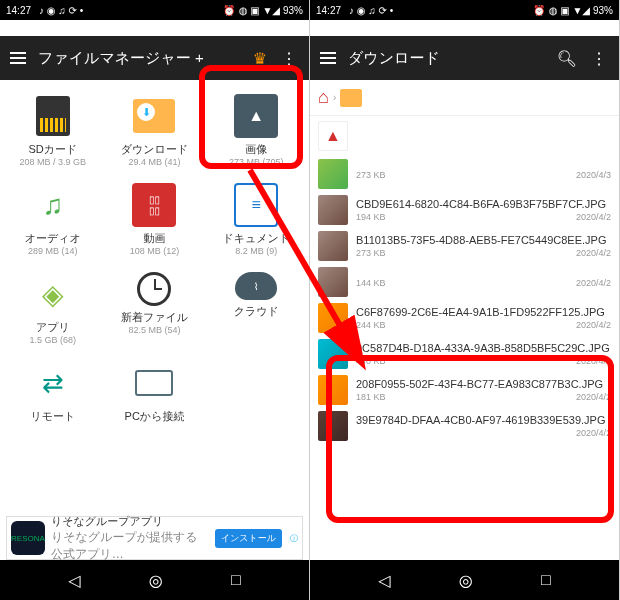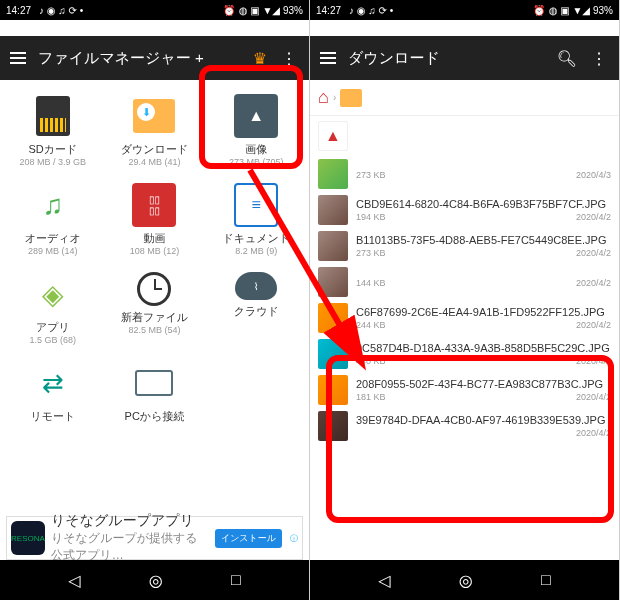--- a/index.html
+++ b/index.html
@@ -19,21 +19,21 @@
 .grid-item { display: flex; flex-direction: column; align-items: center; padding: 6px 2px; position: relative; }
 .grid-icon { width: 44px; height: 44px; display: flex; align-items: center; justify-content: center; margin-bottom: 4px; border-radius: 2px; }
 .grid-label { font-size: 11px; color: #333; text-align: center; white-space: nowrap; overflow: hidden; text-overflow: ellipsis; max-width: 88px; }
 .grid-sub { font-size: 9px; color: #999; text-align: center; }
 .highlight-box { position: absolute; border: 6px solid #ff0000; border-radius: 12px; pointer-events: none; z-index: 10; }
 .nav-bar { position: absolute; bottom: 0; left: 0; right: 0; height: 40px; background: #000; display: flex; align-items: center; justify-content: space-evenly; }
 .nav-btn { color: #fff; font-size: 16px; }
 .ad-banner { position: absolute; bottom: 40px; left: 6px; right: 6px; height: 44px; background: #fff; border: 1px solid #ddd; display: flex; align-items: center; padding: 4px; gap: 6px; }
 .ad-icon { width: 34px; height: 34px; background: #0f172a; border-radius: 6px; display: flex; align-items: center; justify-content: center; font-size: 8px; color: #0a5; }
 .ad-text { flex: 1; }
-.ad-title { font-size: 14px; color: #333; }
+.ad-title { font-size: 11px; color: #333; }
 .ad-sub { font-size: 12px; color: #888; }
 .ad-btn { background: #1e88e5; color: #fff; font-size: 9px; padding: 3px 6px; border-radius: 3px; }
 .breadcrumb { height: 36px; display: flex; align-items: center; padding: 0 8px; gap: 4px; border-bottom: 1px solid #eee; }
 .bc-home { color: #d32f2f; font-size: 18px; }
 .bc-sep { color: #aaa; font-size: 10px; }
 .bc-folder { width: 22px; height: 18px; background: #ffb74d; border-radius: 2px; }
 .file-list { overflow-y: auto; height: 460px; }
 .file-item { display: flex; align-items: center; padding: 3px 8px; gap: 8px; }
 .file-item.tall { padding: 5px 8px; }
 .file-thumb { width: 30px; height: 30px; flex-shrink: 0; border-radius: 2px; }

